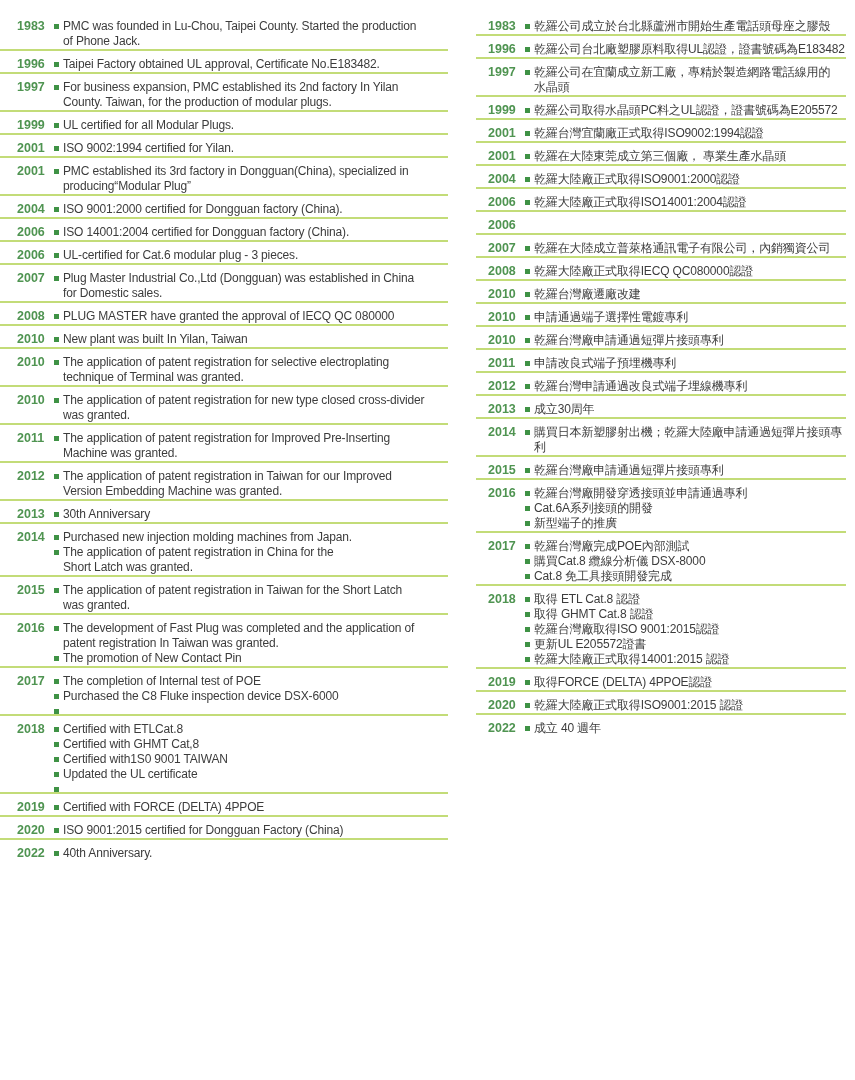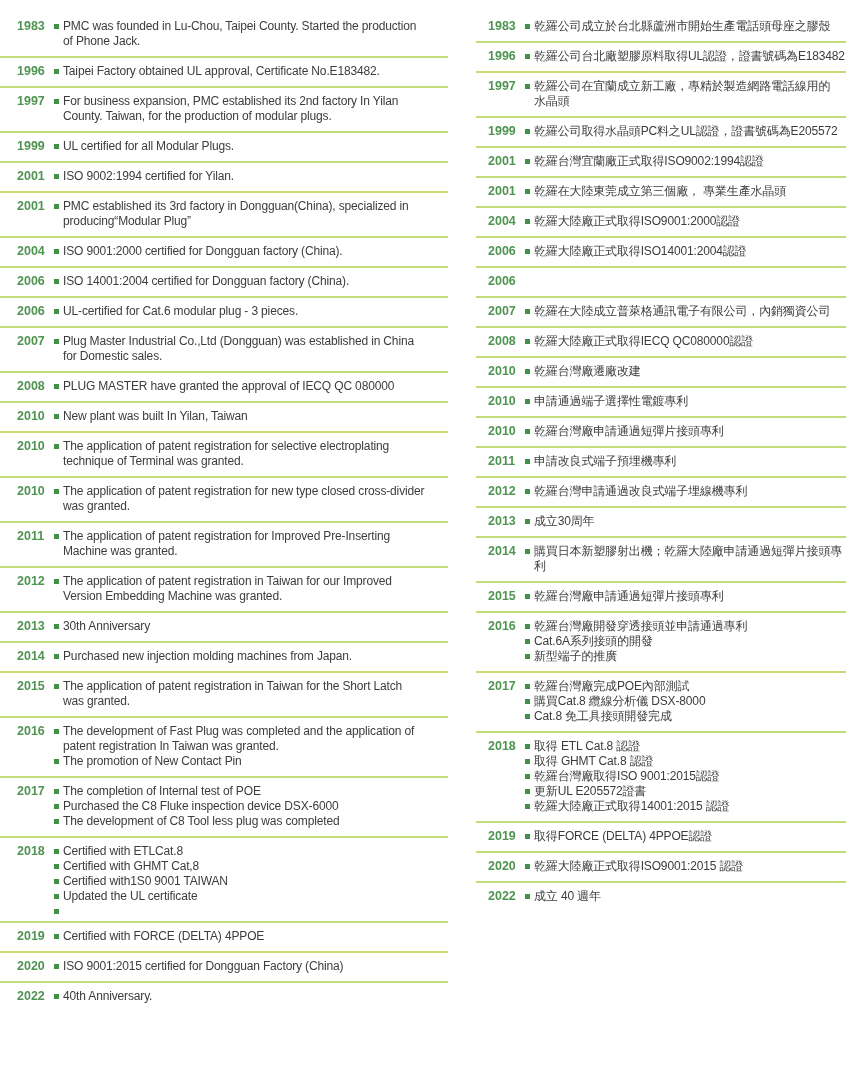--- a/index.html
+++ b/index.html
@@ -14,21 +14,20 @@
     padding-top: 13px;
     width: 855px;
   }
   .col { display: block; }
   .col-left  { width: 448px; }
   .col-right { width: 370px; margin-left: 28px; }
 
   .entry {
     border-bottom: 2px solid #c3dc78;
     padding-top: 6px;
-    padding-bottom: 7px;
   }
   .entry.last { border-bottom: none; }
   .col-left  .entry { padding-left: 17px; }
   .col-right .entry { padding-left: 12px; }
 
   .entry-row { display: flex; align-items: flex-start; }
 
   .year {
     flex: none;
     width: 37px;
@@ -254,20 +253,25 @@
         </div>
       </div>
       <div class="entry">
         <div class="entry-row">
           <div class="year">2014</div>
           <div class="items">
             <div class="item">
               <span class="bullet"></span>
               <span class="text">Purchased new injection molding machines from Japan.</span>
             </div>
+            <div class="item">
+              <span class="bullet"></span>
+              <span class="text">The application of patent registration in China for the
+Short Latch was granted.</span>
+            </div>
           </div>
         </div>
       </div>
       <div class="entry">
         <div class="entry-row">
           <div class="year">2015</div>
           <div class="items">
             <div class="item">
               <span class="bullet"></span>
               <span class="text">The application of patent registration in Taiwan for the Short Latch
@@ -299,21 +303,20 @@
             <div class="item">
               <span class="bullet"></span>
               <span class="text">The completion of Internal test of POE</span>
             </div>
             <div class="item">
               <span class="bullet"></span>
               <span class="text">Purchased the C8 Fluke inspection device DSX-6000</span>
             </div>
             <div class="item">
               <span class="bullet"></span>
-              <span class="text">The development of C8 Tool less plug was completed</span>
             </div>
           </div>
         </div>
       </div>
       <div class="entry">
         <div class="entry-row">
           <div class="year">2018</div>
           <div class="items">
             <div class="item">
               <span class="bullet"></span>

